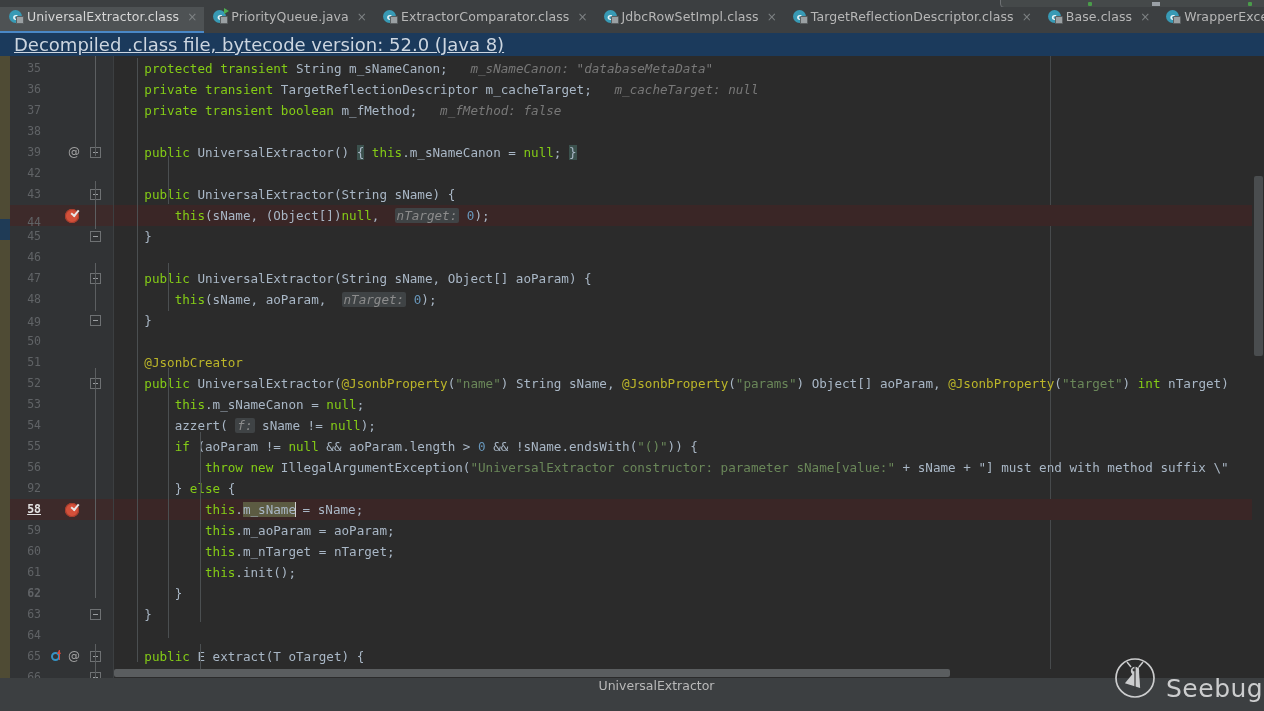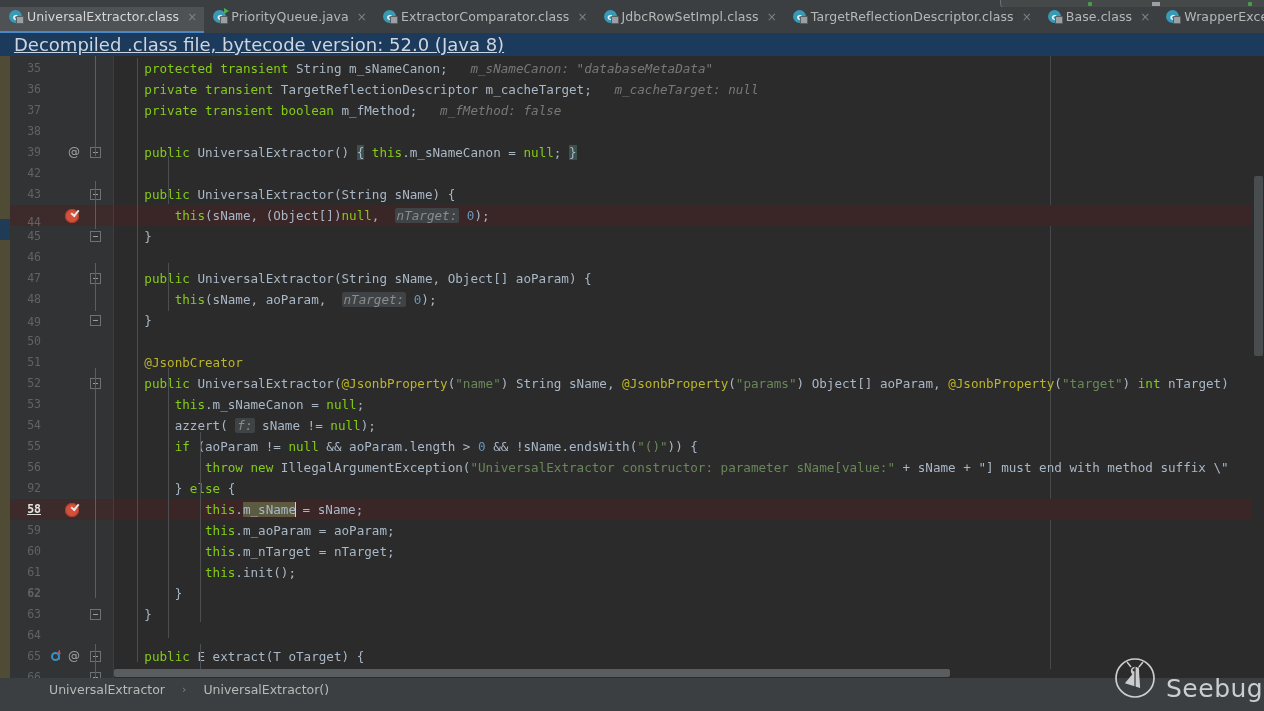--- a/index.html
+++ b/index.html
@@ -107,21 +107,21 @@
   .caret{display:inline-block;width:1px;height:15px;background:#cfcfcf;vertical-align:-3px;margin:0 -1px;}
 
   
   .vscroll{position:absolute;right:0;top:0;width:12px;height:622px;background:#2b2b2b;}
   .vthumb{position:absolute;right:1px;top:120px;width:9px;height:180px;background:#4a4d4f;border-radius:2px;}
   .hscroll{position:absolute;left:114px;right:12px;bottom:0;height:9px;background:#2b2b2b;}
   .hthumb{position:absolute;left:0px;width:836px;height:8px;background:#5a5d5f;border-radius:2px;top:0;}
 
   
   .crumbbar{position:absolute;left:0;top:678px;width:1264px;height:22px;background:#3c3f41;
-    display:flex;align-items:center;padding-left:49px;box-sizing:border-box;gap:17px;}
+    display:flex;align-items:center;padding-left:49px;box-sizing:border-box;gap:17px;flex-direction:column;}
   .crumb{font-size:12.5px;color:#b9b9b9;}
   .crumb-sep{font-size:11px;color:#7e8284;}
   .statusbar{position:absolute;left:0;top:700px;width:1264px;height:11px;background:#3c3f41;}
 
   
   .wm{position:absolute;left:1113px;top:656px;display:flex;align-items:flex-end;gap:9px;opacity:.92;}
   .wm-logo{width:44px;height:44px;}
   .wm-text{font-size:25px;color:#d9dadb;font-family:"DejaVu Sans","Liberation Sans",sans-serif;letter-spacing:.5px;}
 </style>
 </head>

